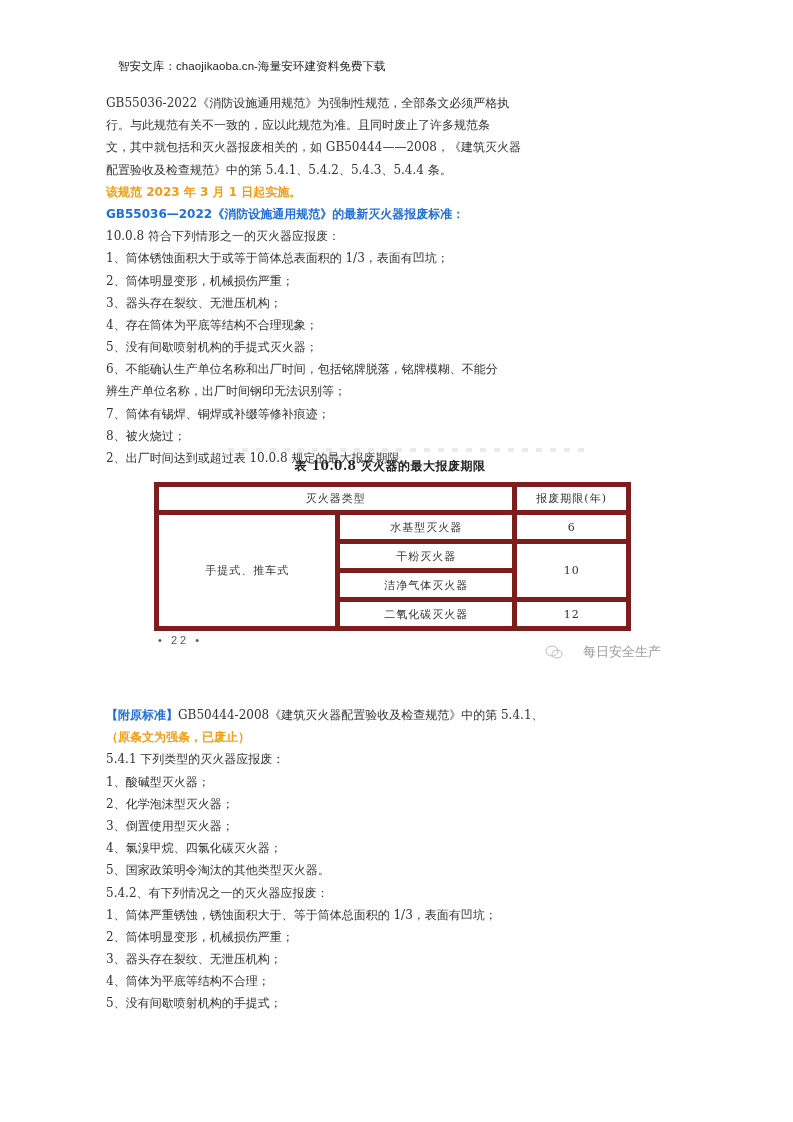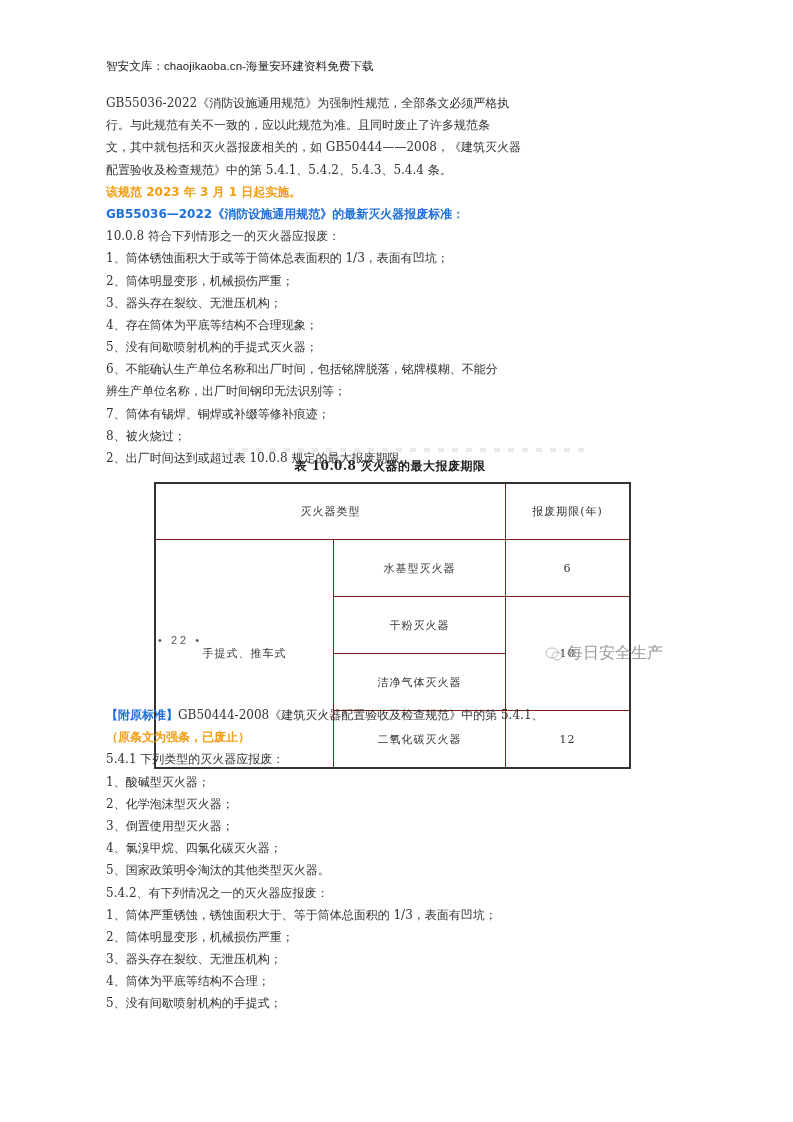--- a/index.html
+++ b/index.html
@@ -1,20 +1,20 @@
 <!DOCTYPE html>
 <html><head>
   <meta charset="utf-8">
   <style>
     html, body { margin: 0; padding: 0; background: #ffffff; }
     body { width: 793px; height: 1122px; position: relative; overflow: hidden; }
     .page { position: absolute; left: 0; top: 0; width: 793px; height: 1122px; background: #fff; }
 
     .header-note {
-      position: absolute; left: 106px; top: 59px;
+      position: absolute; left: 118px; top: 59px;
       font-family: "Liberation Sans", "DejaVu Sans", sans-serif;
       font-size: 11.5px; color: #222; letter-spacing: 0.1px;
     }
 
     .block { position: absolute; left: 106px; width: 560px;
       font-family: "DejaVu Serif", "Liberation Serif", serif;
       font-size: 12px; color: #333; }
     .line { height: 22.2px; line-height: 22.2px; white-space: nowrap; }
 
     .orange { color: #f39c12; font-weight: bold; font-family: "DejaVu Sans", "Liberation Sans", sans-serif; }
@@ -24,28 +24,28 @@
     .tbl-region { position: absolute; left: 150px; top: 446px; width: 560px; height: 230px; }
     .tbl-faint { position: absolute; left: 78px; top: 2px; width: 360px; height: 4px;
       background: repeating-linear-gradient(90deg, #e2e2e2 0 6px, transparent 6px 14px); opacity: 0.7; }
     .tbl-title { position: absolute; left: 0; top: 12px; width: 480px; text-align: center;
       font-family: "DejaVu Serif", "Liberation Serif", serif; font-weight: bold; font-size: 12px; color: #222; letter-spacing: 0.5px; }
     .tbl-title .num { margin-right: 4px; }
 
     table.scrap { position: absolute; left: 4px; top: 36px; width: 477px; border-collapse: collapse;
       font-family: "DejaVu Serif", "Liberation Serif", serif; font-size: 11px; color: #333;
       border: 2px solid #333; }
-    table.scrap td { border: 1px solid #7f1d1d; text-align: center; height: 24px; padding: 16px; letter-spacing: 1px; }
+    table.scrap td { border: 5px solid #7f1d1d; text-align: center; height: 24px; padding: 0; letter-spacing: 1px; }
     table.scrap td.hdr { height: 23px; }
     .c1 { width: 184px; }
     .c2 { width: 180px; }
     .c3 { width: 113px; }
 
     .pageno { position: absolute; left: 8px; top: 188px; font-family: Liberation Sans, sans-serif; font-size: 11px; color: #555; letter-spacing: 3px; }
-    .wm { position: absolute; left: 395px; top: 197px; font-family: "DejaVu Sans", sans-serif; font-size: 16px; color: #9a9a9a; display: flex; align-items: center; gap: 4px; }
+    .wm { position: absolute; left: 395px; top: 197px; font-family: "DejaVu Sans", sans-serif; font-size: 13px; color: #9a9a9a; display: flex; align-items: center; gap: 20px; }
     .wm svg { display: block; }
   </style>
 </head>
 <body>
 
 <div class="page">
 
   <div class="header-note">智安文库：chaojikaoba.cn-海量安环建资料免费下载</div>
 
   <div class="block" style="top:92px;">

